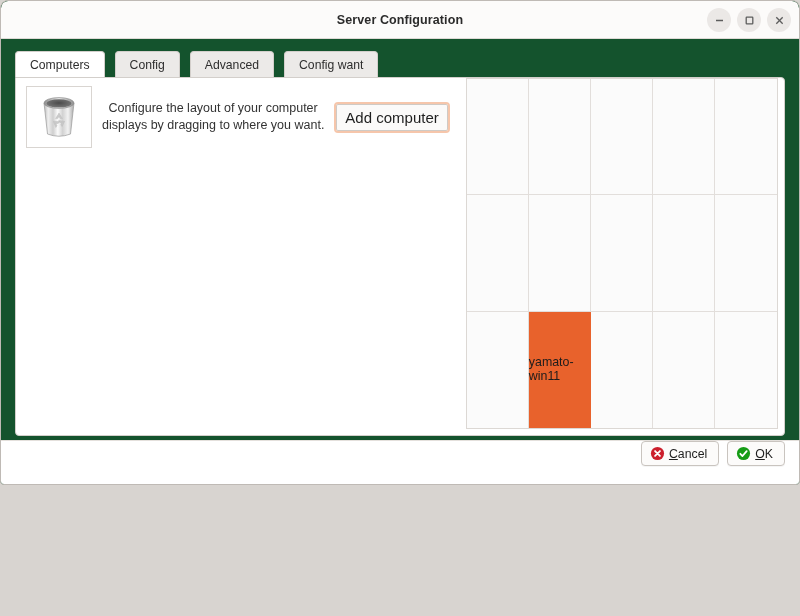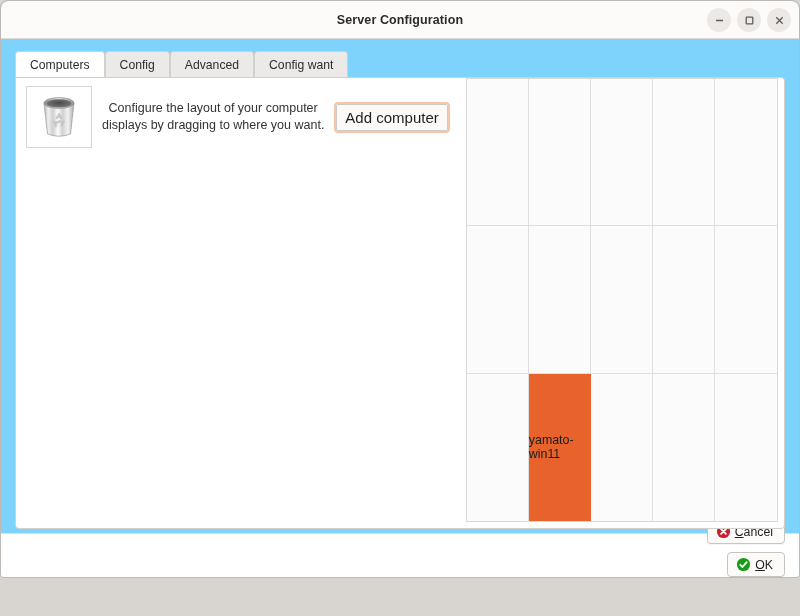--- a/index.html
+++ b/index.html
@@ -7,22 +7,22 @@
   html, body {
     margin: 0; padding: 0;
     width: 800px; height: 616px;
     overflow: hidden;
     background: #d8d4d0;
     font-family: "Liberation Sans", sans-serif;
   }
   .window {
     position: absolute;
     left: 0; top: 0;
-    width: 800px; height: 578px;
-    background: #7dd3fc;
+    width: 800px; height: 485px;
+    background: #14532d;
     border: 1px solid #bfbab5;
     border-radius: 8px 8px 4px 4px;
     display: flex;
     flex-direction: column;
     overflow: hidden;
   }
 
   
   .titlebar {
     position: relative;
@@ -78,21 +78,21 @@
     height: 26px;
     padding: 0 14px;
     display: flex;
     align-items: center;
     font-size: 12.2px;
     color: #2e2e2e;
     background: #eceae8;
     border: 1px solid #d3cfcb;
     border-bottom: none;
     border-radius: 4px 4px 0 0;
-    margin-right: 0;
+    margin-right: 10px;
     cursor: pointer;
     white-space: nowrap;
   }
   .tab.active {
     background: #ffffff;
     border-color: #d3cfcb;
     position: relative;
     z-index: 4;
   }
 
@@ -182,28 +182,27 @@
     color: #1c1c1c;
     border-right: 1px solid #e8622c;
     border-bottom: 1px solid #e8622c;
   }
 
   
   .footer {
     height: 44px;
     min-height: 44px;
     display: flex;
-    align-items: flex-end;
+    align-items: flex-start;
     justify-content: flex-end;
     gap: 8px;
     padding: 0 14px;
     background: #ffffff;
     border-top: 1px solid #e4e0dc;
     margin-top: 4px;
-    flex-direction: column;
   }
   .dlg-btn {
     display: flex;
     align-items: center;
     gap: 4px;
     background: #fcfbfa;
     border: 1px solid #c9c4bf;
     border-radius: 4px;
     padding: 4px 11px 4px 8px;
     font-size: 12.3px;

